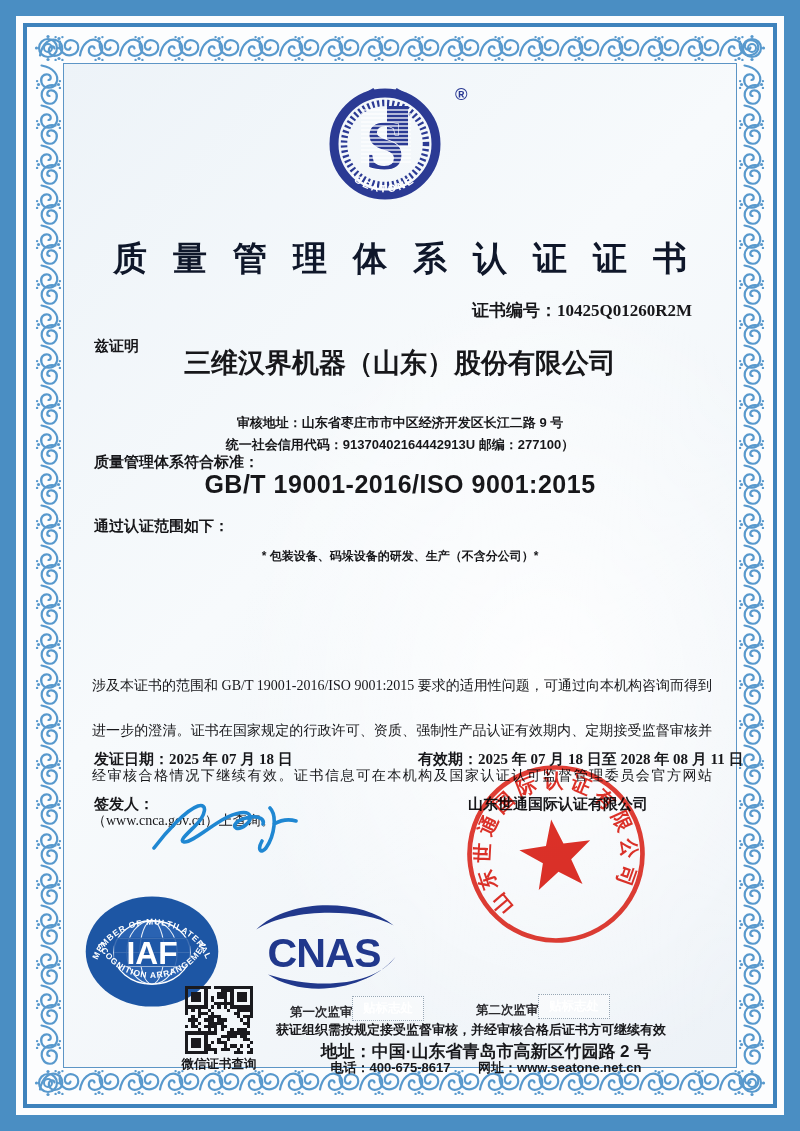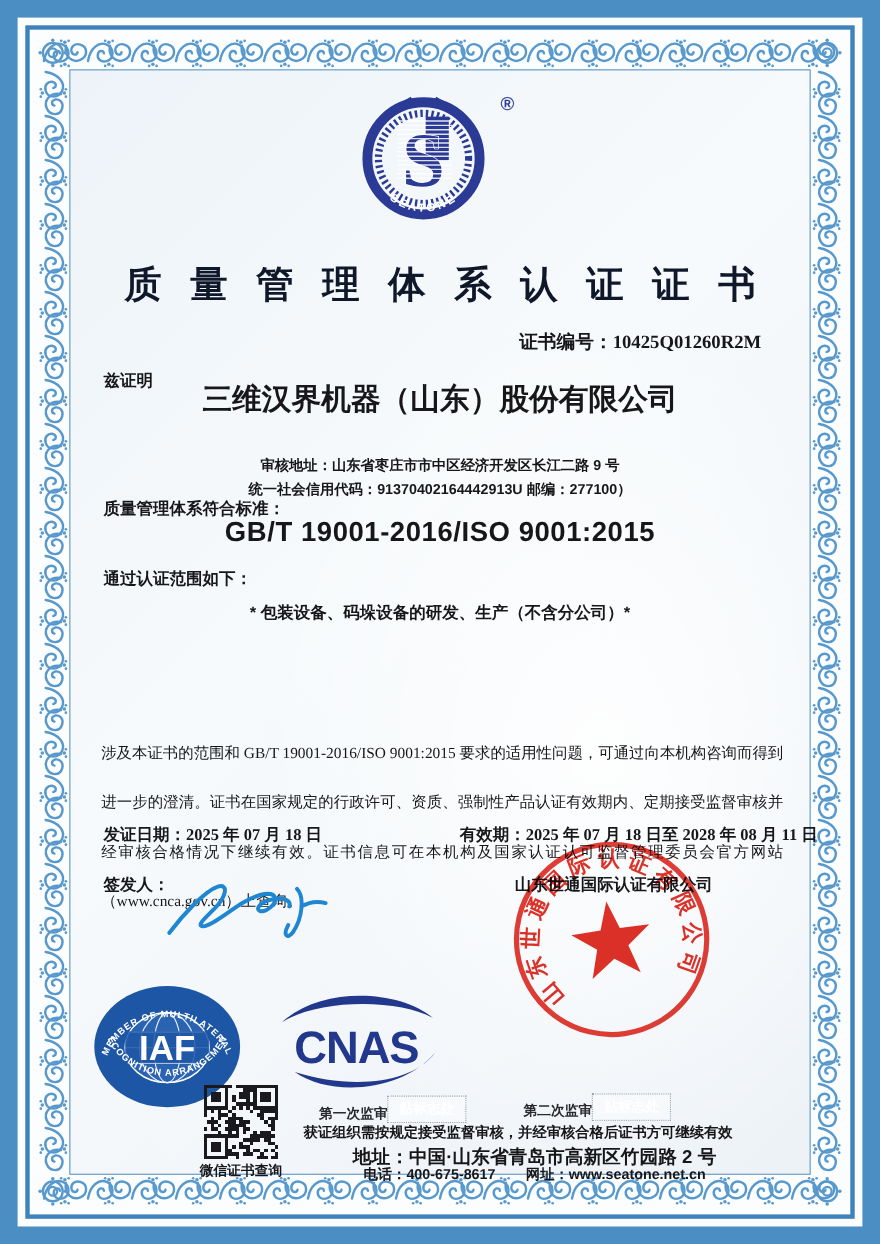--- a/index.html
+++ b/index.html
@@ -17,21 +17,21 @@
   .abs{position:absolute;}
   .sans{font-family:"Liberation Sans","DejaVu Sans",sans-serif;}
   .title{left:0;right:0;top:236px;text-align:center;font-size:34px;font-weight:700;
     letter-spacing:26px;padding-left:26px;color:#0f172a;}
   .certno{right:108px;top:299px;font-size:17px;font-weight:700;}
   .intro{left:94px;top:337px;font-size:15px;font-weight:600;}
   .company{left:0;right:0;top:345px;text-align:center;font-size:27px;font-weight:700;}
   .addr{left:0;right:0;text-align:center;font-size:13px;font-weight:600;}
   .lbl{left:94px;font-size:15px;font-weight:600;}
   .standard{left:0;right:0;top:470px;text-align:center;font-size:25px;font-weight:600;letter-spacing:.5px;}
-  .scope{left:0;right:0;top:548px;text-align:center;font-size:15px;font-weight:700;}
+  .scope{left:0;right:0;top:548px;text-align:center;font-size:12px;font-weight:700;}
   .disclaimer{left:92px;width:620px;top:663px;font-size:14px;line-height:45px;text-align:justify;font-weight:400;}
   .daterow{font-size:15px;font-weight:600;}
   .issuer{left:468px;top:795px;font-size:15px;font-weight:600;}
   .stampwrap{left:462px;top:760px;width:188px;height:188px;transform:rotate(-8deg);
     mix-blend-mode:multiply;opacity:.95;}
   .stamp-text{font-size:21px;letter-spacing:6px;fill:#e0261c;font-weight:700;
     font-family:"Liberation Serif","DejaVu Serif",serif;}
   .iaf-arc{font-family:"Liberation Sans","DejaVu Sans",sans-serif;font-size:9px;font-weight:700;
     fill:#ffffff;letter-spacing:1px;}
   .iaf-big{font-family:"Liberation Sans","DejaVu Sans",sans-serif;font-size:34px;font-weight:700;fill:#ffffff;}

